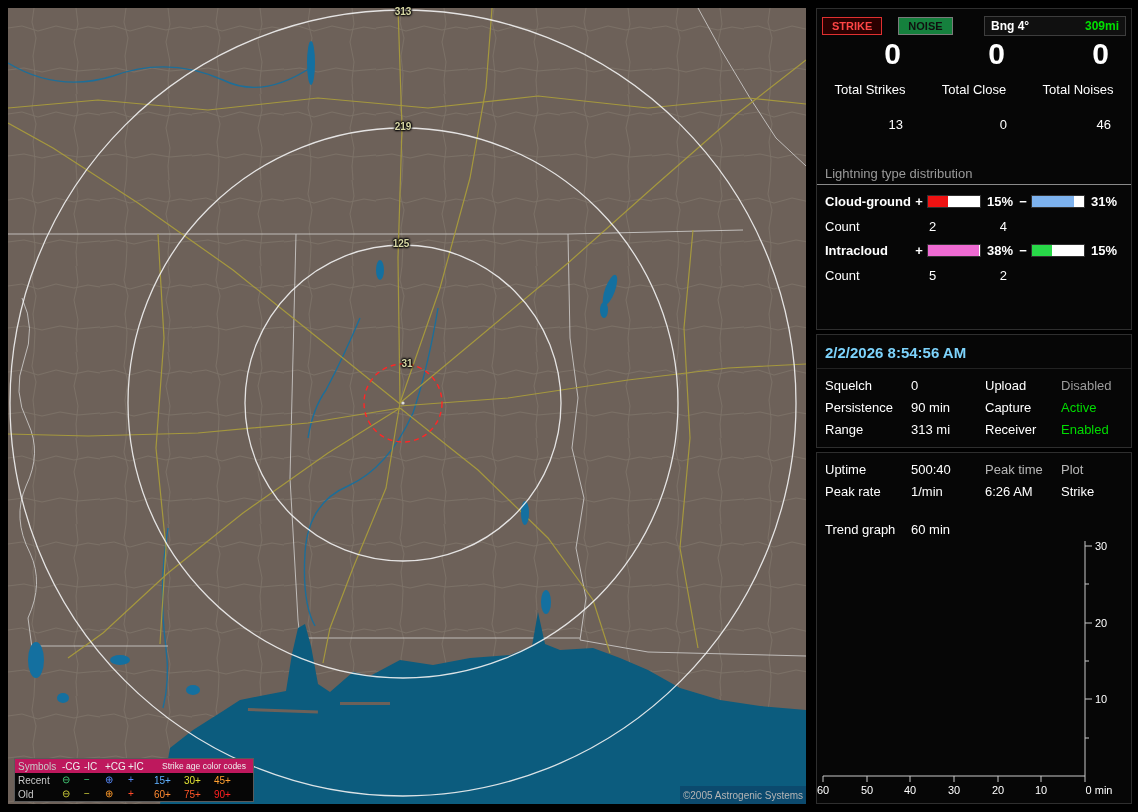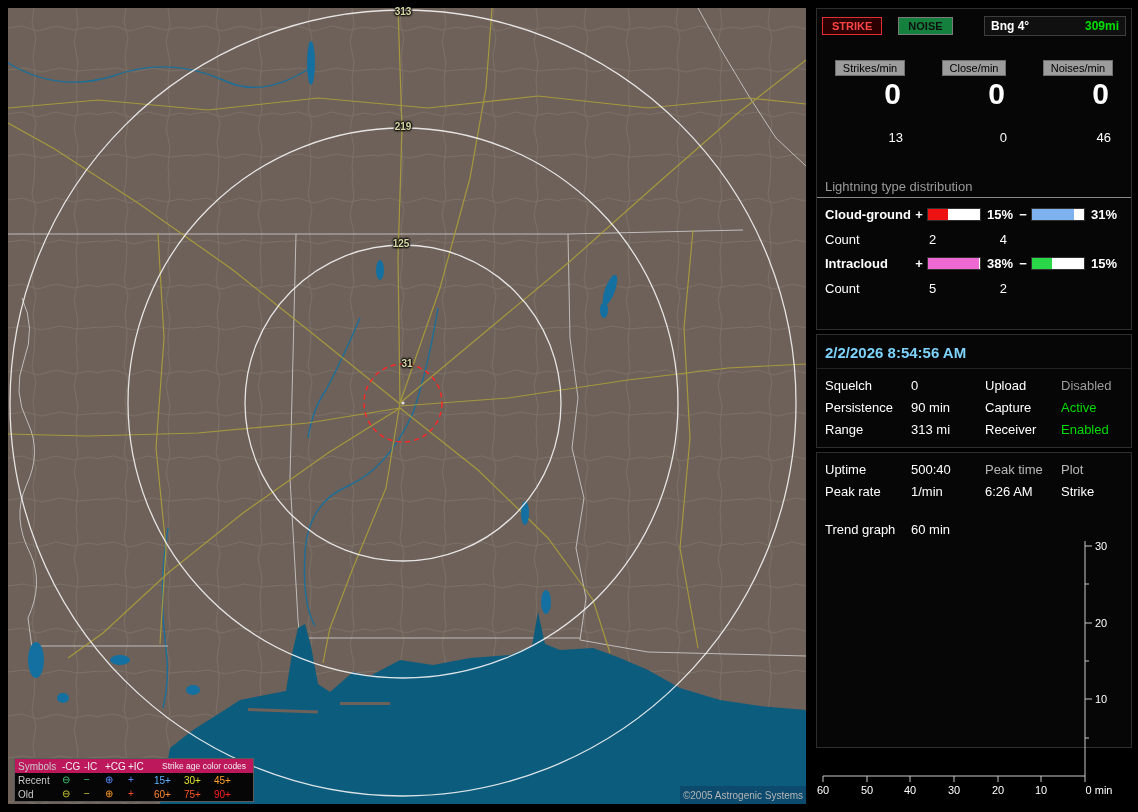--- a/index.html
+++ b/index.html
@@ -30,21 +30,21 @@
   }
   .legend-row.header{background:#be185d;color:#eee;}
   .legend .age-header{grid-column:6/9;font-size:8.5px;margin-left:8px;}
   .legend .sym{font-size:10px;line-height:10px;}
   .legend .muted{color:#c9c9c9;}
   
   .side{position:absolute;left:816px;top:8px;width:316px;}
   .panel{background:#060606;border:1px solid #2e2e2e;box-sizing:border-box;margin-bottom:4px;}
   .panel1{height:322px;}
   .panel2{height:114px;}
-  .panel3{height:296px;position:relative;}
+  .panel3{height:352px;position:relative;}
   .hdr-row{display:flex;align-items:center;padding:7px 5px 0 5px;}
   .btn-strike{
     background:#2a0000;border:1px solid #e03030;color:#ff4545;
     font-weight:bold;font-size:11px;padding:2px 9px;font-family:inherit;cursor:default;
   }
   .btn-noise{
     background:#15803d;border:1px solid #7a7a7a;color:#101010;
     font-weight:bold;font-size:11px;padding:2px 9px;margin-left:16px;font-family:inherit;cursor:default;
   }
   .bng-box{
@@ -214,28 +214,28 @@
     <div class="hdr-row">
       <button class="btn-strike">STRIKE</button>
       <button class="btn-noise">NOISE</button>
       <div class="bng-box">
         <span>Bng 4°</span>
         <span class="bng-val">309mi</span>
       </div>
     </div>
 
     <div class="cols3">
-      <button class="badge">Strikes/min</button>
-      <button class="badge">Close/min</button>
-      <button class="badge">Noises/min</button>
-    </div>
-    <div class="cols3">
       <div class="big-zero">0</div>
       <div class="big-zero">0</div>
       <div class="big-zero">0</div>
+    </div>
+    <div class="cols3">
+      <div class="tot-label">Total Strikes</div>
+      <div class="tot-label">Total Close</div>
+      <div class="tot-label">Total Noises</div>
     </div>
     <div class="cols3">
       <div class="tot-val">13</div>
       <div class="tot-val">0</div>
       <div class="tot-val">46</div>
     </div>
 
     <div class="dist-title">Lightning type distribution</div>
     <div class="dist-line"></div>
 

